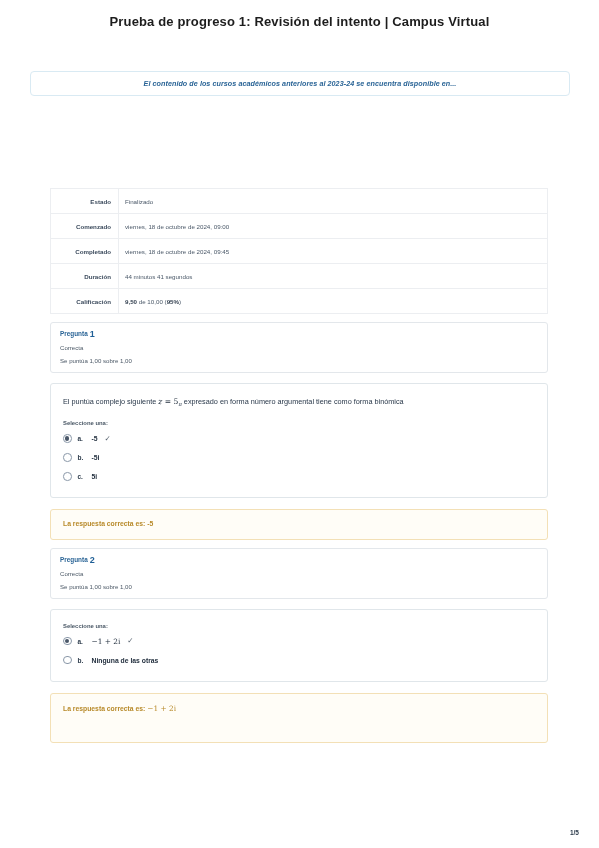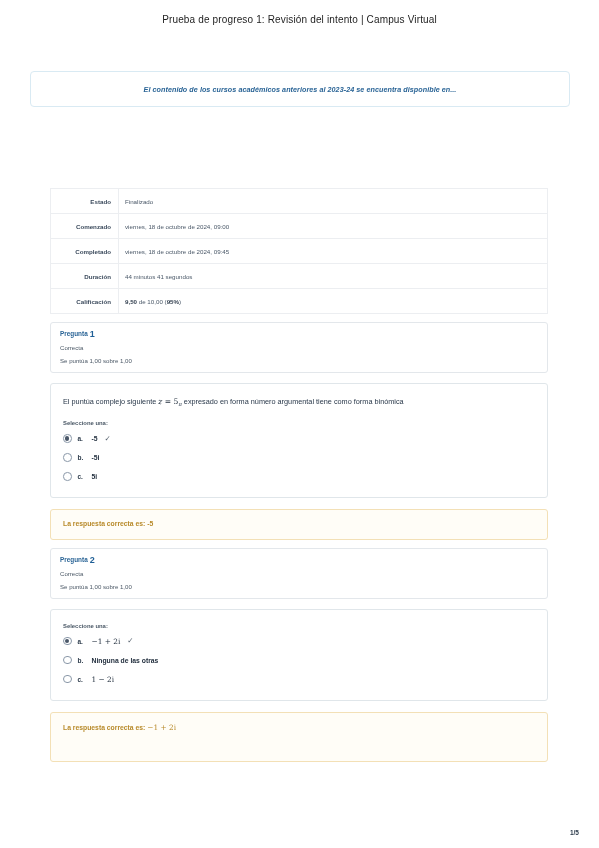--- a/index.html
+++ b/index.html
@@ -15,33 +15,33 @@
     font-family: "Liberation Sans", sans-serif;
     color: #2b3a4a;
     overflow: hidden;
   }
 
   
   .page-header {
     width: 100%;
     text-align: center;
     padding-top: 14px;
-    font-size: 10px;
-    font-weight: normal;
+    font-size: 13px;
+    font-weight: bold;
     letter-spacing: .15px;
     color: #1d1d1d;
   }
 
   
   .notice {
     position: absolute;
     left: 30px;
     top: 71px;
     width: 540px;
-    height: 36px;
+    height: 25px;
     border: 1px solid #d9eaf3;
     border-radius: 4px;
     background: #ffffff;
     display: flex;
     align-items: center;
     justify-content: center;
   }
   .notice-text {
     font-size: 7.2px;
     font-style: italic;
@@ -344,25 +344,20 @@
       <span class="radio checked"></span>
       <span class="opt-letter">a.</span>
       <span class="opt-text math">−1 + 2i</span>
       <span class="tick">✓</span>
     </div>
     <div class="option">
       <span class="radio"></span>
       <span class="opt-letter">b.</span>
       <span class="opt-text">Ninguna de las otras</span>
     </div>
-    <div class="option">
-      <span class="radio"></span>
-      <span class="opt-letter">c.</span>
-      <span class="opt-text math">1 − 2i</span>
-    </div>
   </div>
 
   <div class="feedback tall">
     <div class="feedback-text">
       <span>La respuesta correcta es: </span><span class="mathfb">−1 + 2i</span>
     </div>
   </div>
 
 </div>
 

